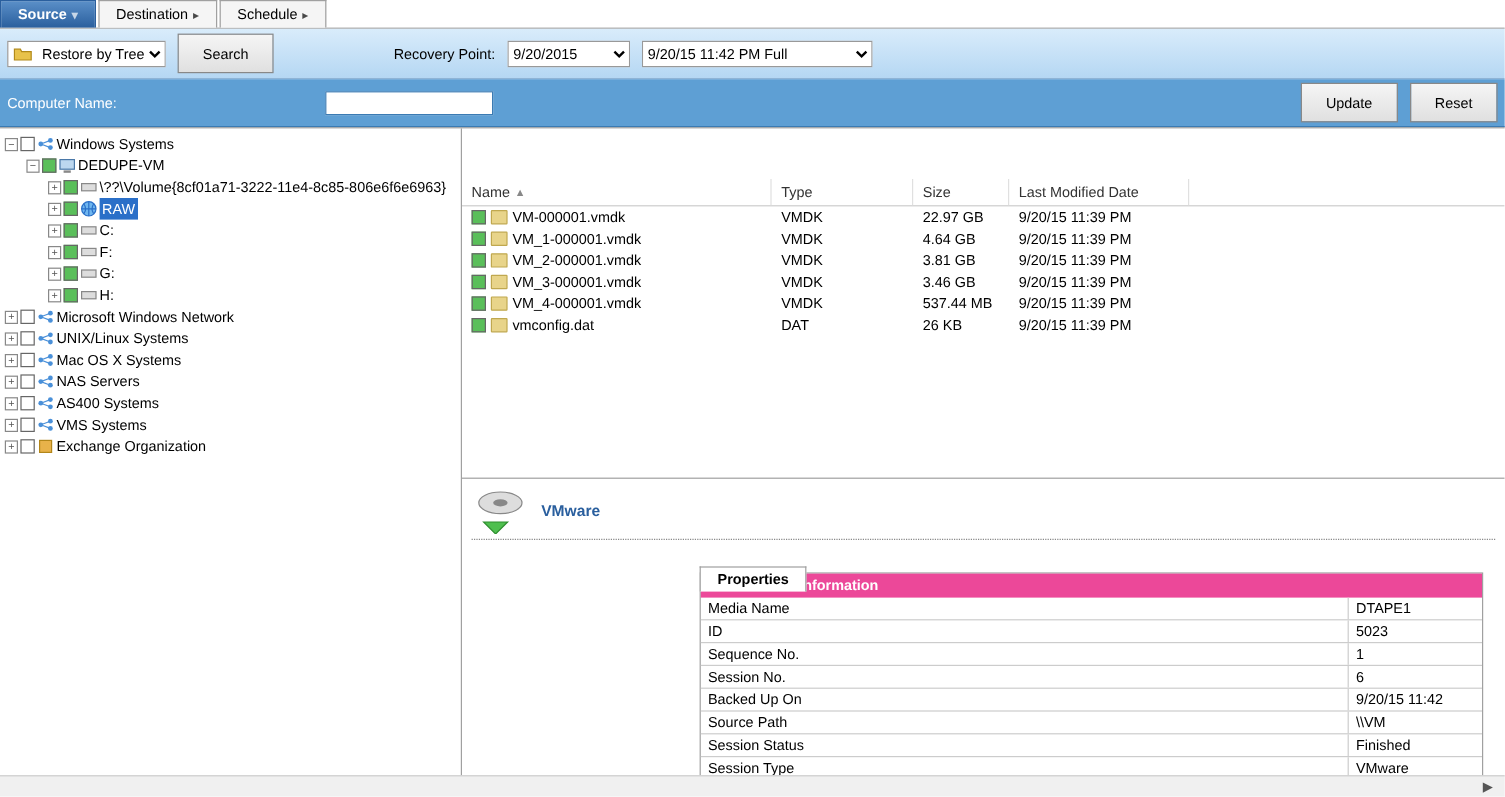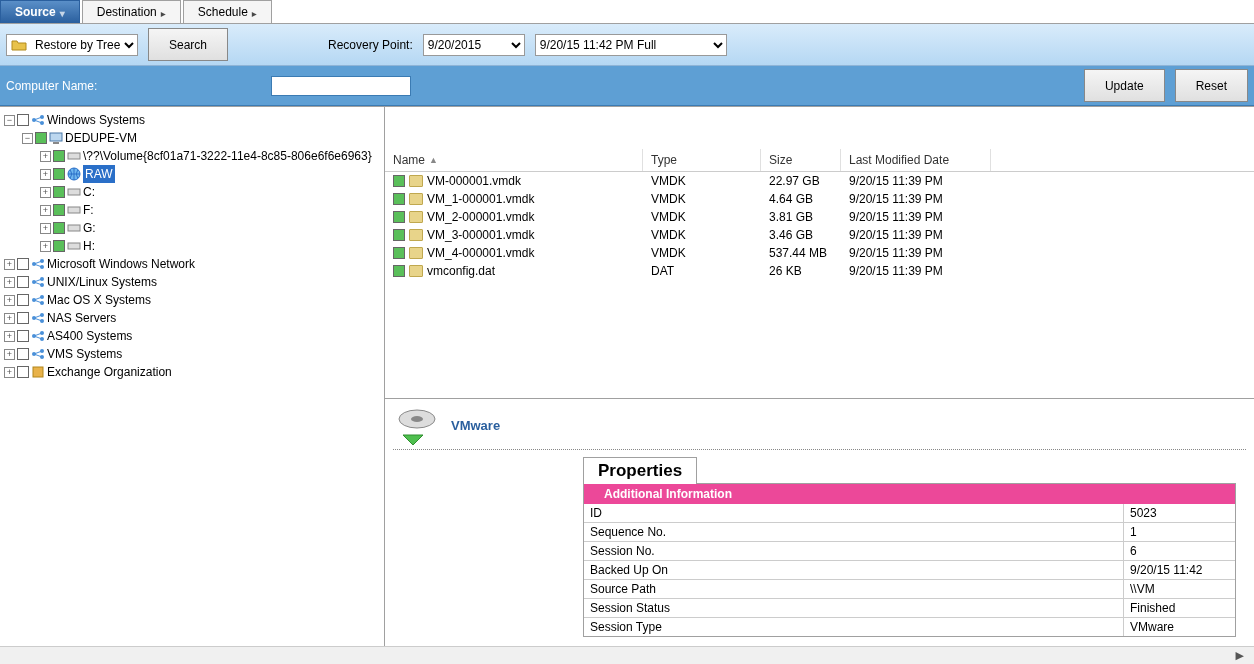--- a/index.html
+++ b/index.html
@@ -44,21 +44,21 @@
 .c-type { width: 118px; }
 .c-size { width: 80px; }
 .c-date { width: 150px; }
 .folder-ic { width: 14px; height: 12px; background: #e8d48a; border: 1px solid #c0a84f; border-radius: 1px; }
 
 .detail { flex: 1; overflow: auto; padding: 6px 8px; }
 .det-head { display: flex; align-items: center; gap: 10px; border-bottom: 1px dotted #888; padding-bottom: 4px; margin-bottom: 6px; }
 .det-title { color: #2a5f9e; font-weight: bold; font-size: 13px; }
 .disk-ic { width: 48px; height: 40px; position: relative; }
 .prop-wrap { margin-left: 190px; margin-right: 10px; }
-.prop-tab { display: inline-block; border: 1px solid #a0a0a0; border-bottom: none; background: #fff; padding: 3px 14px; font-weight: bold; font-size: 17px; position: relative; top: 1px; }
+.prop-tab { display: inline-block; border: 1px solid #a0a0a0; border-bottom: none; background: #fff; padding: 3px 14px; font-weight: bold; font-size: 12px; position: relative; top: 16px; }
 .prop-box { border: 1px solid #a0a0a0; }
 .prop-hdr { background: #ec4899; color: #fff; font-weight: bold; padding: 3px 20px; }
 .prop-row { display: flex; border-bottom: 1px solid #ccc; }
 .prop-row:last-child { border-bottom: none; }
 .prop-k { width: 540px; padding: 2px 6px; border-right: 1px solid #ccc; }
 .prop-v { flex: 1; padding: 2px 6px; }
 
 .status { position: absolute; bottom: 0; left: 0; right: 0; height: 18px; background: #f0f0f0; border-top: 1px solid #ccc; }
 .status .r-arrow { position: absolute; right: 10px; bottom: 2px; font-size: 11px; color: #555; }
 
@@ -412,20 +412,24 @@
             </svg>
         </div>
         <span class="det-title">VMware</span>
       </div>
       <div class="prop-wrap">
         <div class="prop-tab">Properties</div>
         <div class="prop-box">
           <div class="prop-hdr">Additional Information</div>
           <div id="prop-rows">
               <div class="prop-row">
+                <div class="prop-k">Media Name</div>
+                <div class="prop-v">DTAPE1</div>
+              </div>
+              <div class="prop-row">
                 <div class="prop-k">ID</div>
                 <div class="prop-v">5023</div>
               </div>
               <div class="prop-row">
                 <div class="prop-k">Sequence No.</div>
                 <div class="prop-v">1</div>
               </div>
               <div class="prop-row">
                 <div class="prop-k">Session No.</div>
                 <div class="prop-v">6</div>

